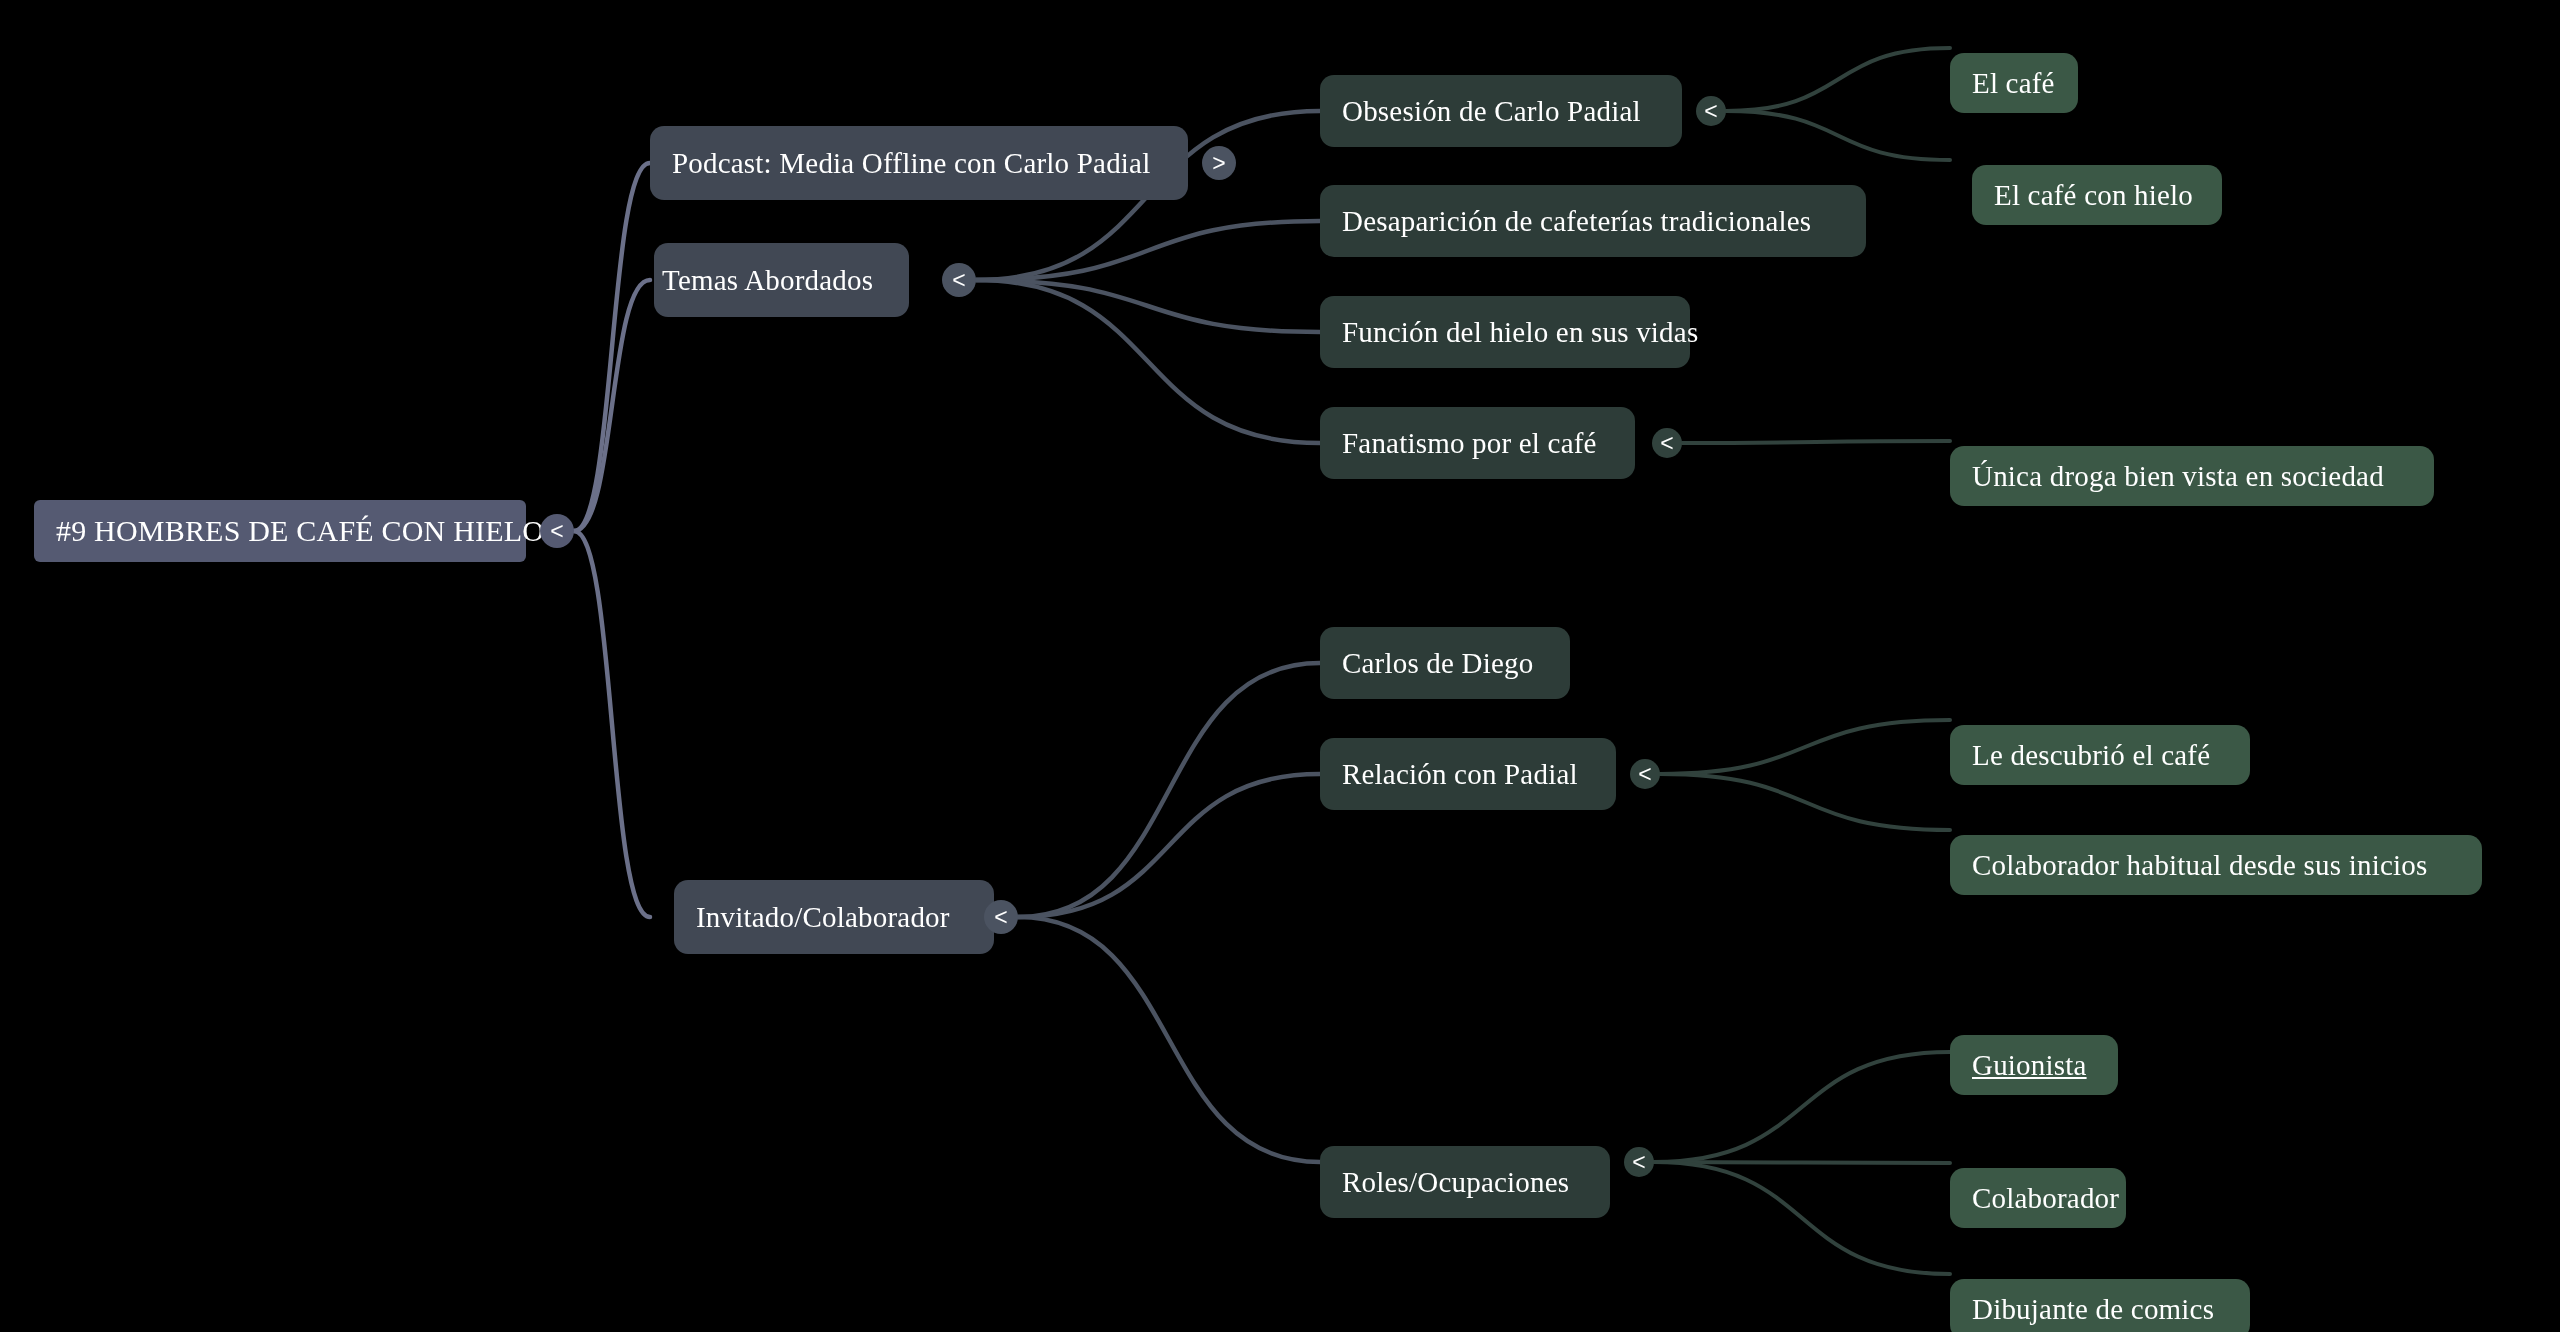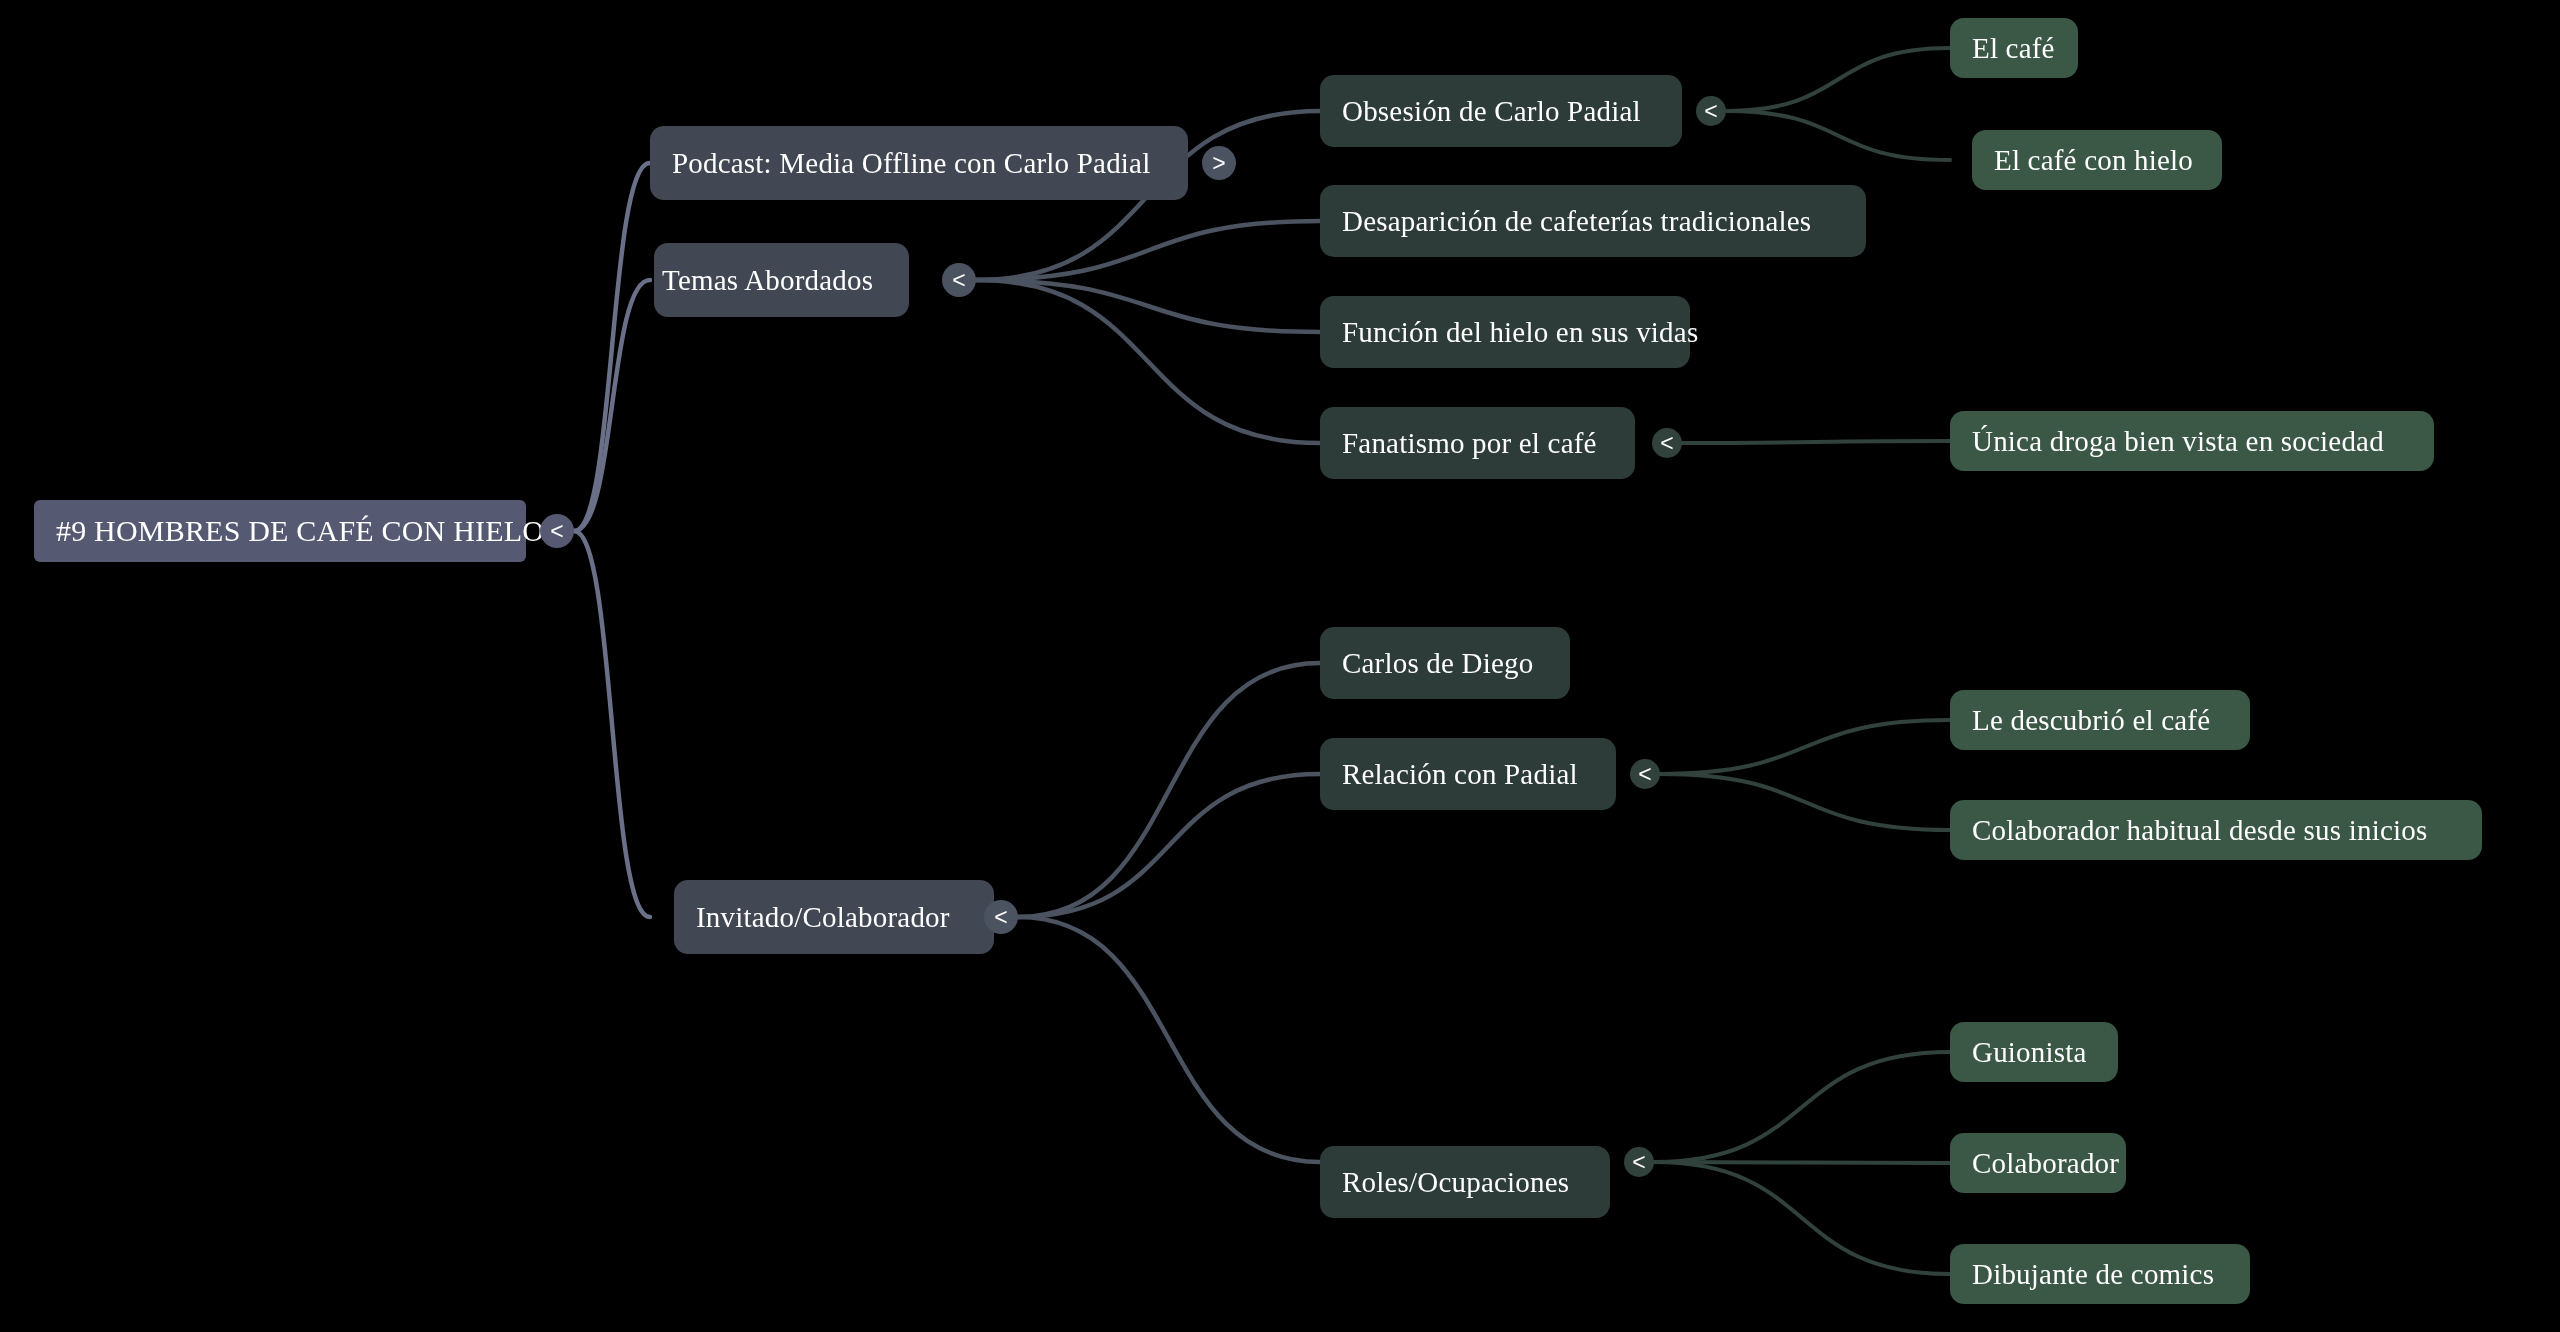--- a/index.html
+++ b/index.html
@@ -60,20 +60,21 @@
   }
   .level-2 {
     background: #2d3c38;
     font-size: 29px;
     padding: 0 22px;
   }
   .level-3 {
     background: #3b5846;
     font-size: 29px;
     padding: 0 22px;
+    margin-top: 35px;
   }
   .toggle {
     position: absolute;
     border-radius: 50%;
     display: flex;
     align-items: center;
     justify-content: center;
     color: #ffffff;
     font-family: "Liberation Sans", sans-serif;
     font-size: 23px;
@@ -159,21 +160,21 @@
       </div>
       <div class="node level-3" style="left: 1950px; top: 411px; width: 484px; height: 60px;">
         <span class="node-label">Única droga bien vista en sociedad</span>
       </div>
       <div class="node level-3" style="left: 1950px; top: 690px; width: 300px; height: 60px;">
         <span class="node-label">Le descubrió el café</span>
       </div>
       <div class="node level-3" style="left: 1950px; top: 800px; width: 532px; height: 60px;">
         <span class="node-label">Colaborador habitual desde sus inicios</span>
       </div>
-      <div class="node level-3" style="left: 1950px; top: 1022px; width: 168px; height: 60px;">
+      <div class="node level-3" style="left: 1950px; top: 1000px; width: 168px; height: 60px; text-decoration: underline;">
         <span class="node-label">Guionista</span>
       </div>
       <div class="node level-3" style="left: 1950px; top: 1133px; width: 176px; height: 60px;">
         <span class="node-label">Colaborador</span>
       </div>
       <div class="node level-3" style="left: 1950px; top: 1244px; width: 300px; height: 60px;">
         <span class="node-label">Dibujante de comics</span>
       </div>
     </div>
 </div>

